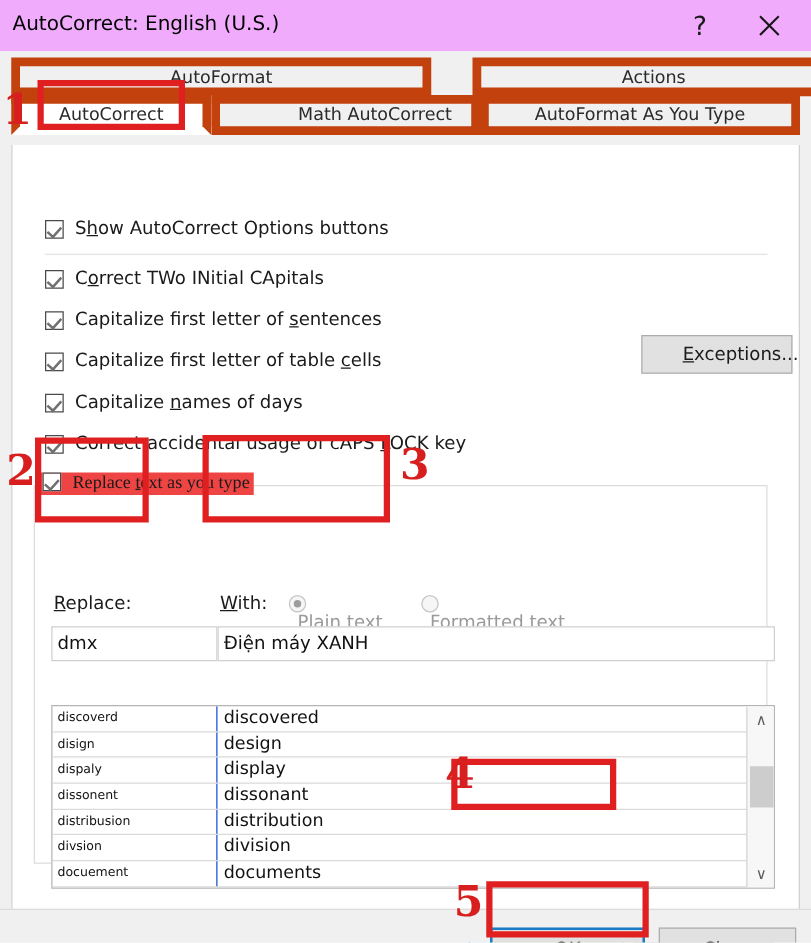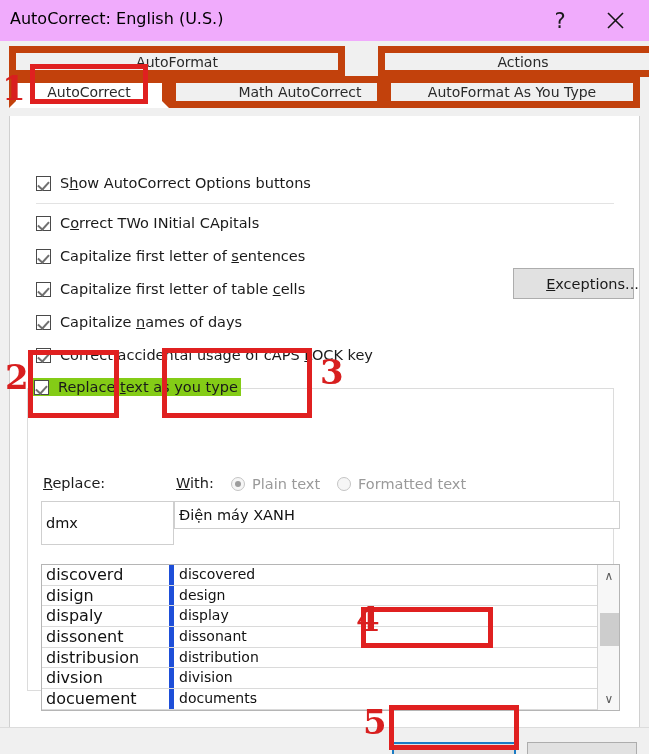--- a/index.html
+++ b/index.html
@@ -81,57 +81,57 @@
     display:flex;align-items:center;justify-content:center;
     font-size:14.5px;color:#1a1a1a;white-space:nowrap;
   }
   .btn-exceptions{position:absolute;left:503px;top:152px;width:121px;height:31px;padding-left:38px;}
 
   
   .groupbox{
     position:absolute;left:17px;top:272px;width:587px;height:303px;
     box-sizing:border-box;border:1px solid #dcdcdc;
   }
-  .group-cb{position:absolute;left:21px;top:262px;display:flex;align-items:center;
-    background:#84cc16;padding:0 3px;z-index:2;height:18px;}
+  .group-cb{position:absolute;left:21px;top:262px;display:flex;
+    background:#ef4444;padding:0 3px;z-index:2;height:18px;font-family:Liberation Serif, serif;}
 
   .fieldlabel{position:absolute;font-size:14.5px;color:#1a1a1a;}
   .lbl-replace{left:33px;top:359px;}
   .lbl-with{left:166px;top:359px;}
 
-  .radio{position:absolute;display:flex;align-items:center;}
+  .radio{position:absolute;display:flex;align-items:flex-start;flex-direction:column;}
   .rdot{
     width:14px;height:14px;border-radius:50%;box-sizing:border-box;
     border:1px solid #c4c4c4;background:#f6f6f6;position:relative;flex:none;
   }
   .rdot.on::after{
     content:"";position:absolute;left:3px;top:3px;width:6px;height:6px;
     border-radius:50%;background:#9d9d9d;
   }
   .rlabel{margin-left:7px;font-size:14.5px;color:#9a9a9a;white-space:nowrap;}
   .rad-plain{left:221px;top:360px;}
   .rad-fmt{left:327px;top:360px;}
 
   .tinput{
     position:absolute;box-sizing:border-box;border:1px solid #cfcfcf;
     background:#fff;font-size:14.5px;color:#111;
     font-family:"DejaVu Sans","Liberation Sans",sans-serif;
     padding:0 4px;outline:none;
   }
-  .in-replace{left:31px;top:385px;width:133px;height:44px;}
+  .in-replace{left:31px;top:385px;width:133px;height:28px;}
   .in-with{left:164px;top:385px;width:446px;height:28px;}
 
   
   .listbox{
     position:absolute;left:31px;top:448px;width:579px;height:147px;
     box-sizing:border-box;border:1px solid #b5b5b5;background:#fff;overflow:hidden;
   }
   .lrow{display:flex;height:20.7px;border-bottom:1px solid #dadada;box-sizing:border-box;}
-  .lc1{width:132px;box-sizing:border-box;border-right:5px solid #1d4ed8;
-       padding-left:4px;font-size:16px;color:#111;line-height:19px;white-space:nowrap;overflow:hidden;}
+  .lc1{width:132px;box-sizing:border-box;border-right:1px solid #1d4ed8;
+       padding-left:4px;font-size:10px;color:#111;line-height:19px;white-space:nowrap;overflow:hidden;}
   .lc2{flex:1;padding-left:5px;font-size:14px;color:#111;line-height:19px;white-space:nowrap;overflow:hidden;}
   .vscroll{
     position:absolute;right:0;top:0;width:22px;height:145px;
     background:#f7f7f7;border-left:1px solid #d4d4d4;box-sizing:border-box;
   }
   .sarrow{position:absolute;left:0;width:22px;height:22px;
     display:flex;align-items:center;justify-content:center;color:#5c5c5c;font-size:12px;}
   .sarrow.up{top:0;}
   .sarrow.dn{bottom:0;}
   .sthumb{position:absolute;left:2px;top:48px;width:19px;height:33px;background:#cdcdcd;}

